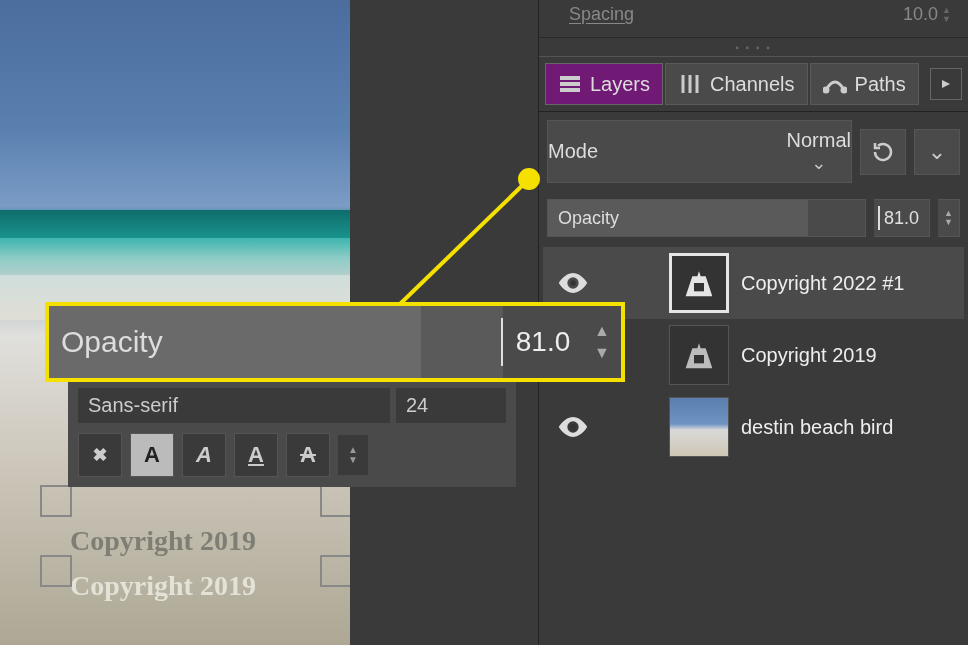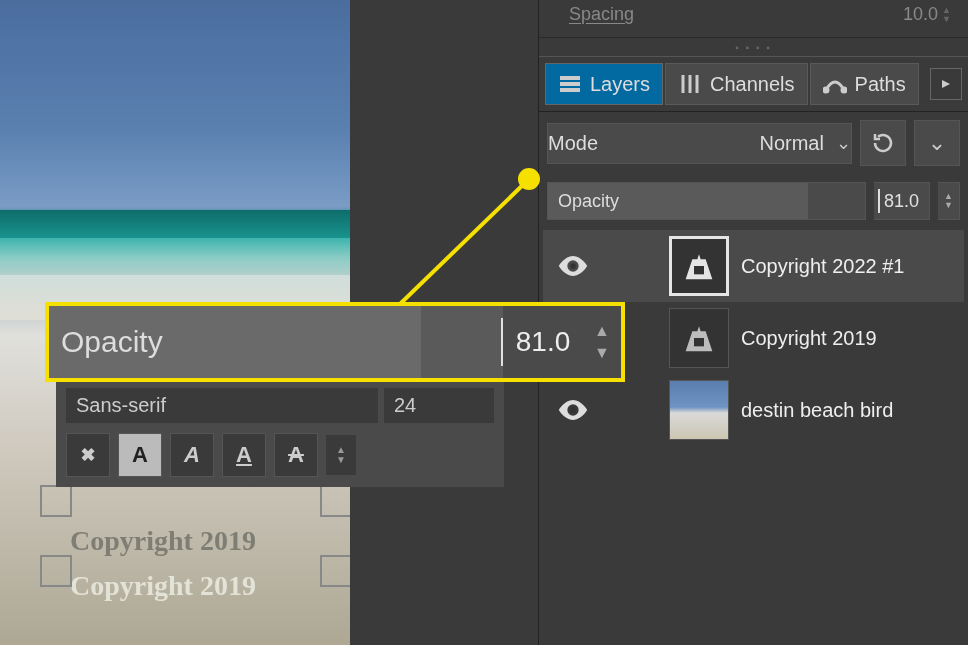--- a/index.html
+++ b/index.html
@@ -33,21 +33,21 @@
   .h1 { left: 40px; top: 485px; }
   .h2 { left: 320px; top: 485px; }
   .h3 { left: 40px; top: 555px; }
   .h4 { left: 320px; top: 555px; }
   .mid-gap {
     position: absolute; left: 350px; top:0; width: 170px; height:645px; background:#3a3a3a;
   }
 
   
   .text-tool-panel {
-    position: absolute; left: 56px; top: 382px; width: 448px; height: 105px;
+    position: absolute; left: 68px; top: 382px; width: 448px; height: 105px;
     background: #4a4a4a;
   }
   .font-row { display:flex; gap: 6px; padding: 6px 10px; align-items:center;}
   .font-name { flex:1; background:#3a3a3a; padding:6px 10px; font-size:20px; color:#ccc;}
   .font-size { width:110px; background:#3a3a3a; padding:6px 10px; font-size:20px; color:#ccc;}
   .style-row { display:flex; gap:8px; padding:4px 10px; align-items:center;}
   .style-btn {
     width:44px; height:44px; background:#3a3a3a; border:1px solid #555; display:flex;
     align-items:center; justify-content:center; font-size:22px; font-weight:bold; color:#ccc;
   }
@@ -115,21 +115,21 @@
     letter-spacing:2px; font-size:10px;
   }
 
   .dock-tabs {
     display:flex; align-items:center; gap:2px; padding:6px 6px; border-top:1px solid #555; border-bottom:1px solid #222;
   }
   .dock-tab {
     display:flex; align-items:center; gap:8px; padding:8px 12px; background:#4a4a4a;
     border:1px solid #5a5a5a; font-size:20px; color:#ddd; cursor:pointer;
   }
-  .dock-tab.active { background:#0369a1; border-color:#666;}
+  .dock-tab.active { background:#701a75; border-color:#666;}
   .dock-tab .ico { width:24px; height:24px; display:flex; align-items:center; justify-content:center;}
   .dock-menu {
     margin-left:auto; width:32px; height:32px; border:1px solid #666; display:flex;
     align-items:center; justify-content:center; color:#bbb;
   }
 
   .mode-row, .opacity-row {
     display:flex; align-items:center; gap:8px; padding:8px 8px;
   }
   .mode-select {
@@ -306,21 +306,21 @@
     <div class="dock-menu">
       <svg width="16" height="16" viewBox="0 0 16 16">
           <polygon points="4,4 12,8 4,12" fill="#ccc"></polygon>
         </svg>
     </div>
   </div>
 
   <div class="mode-row">
     <div class="mode-select">
       <span>Mode</span>
-      <span style="display:flex;align-items:center;gap:12px;">
+      <span style="display:flex;align-items:center;flex-direction:column;">
         <span>Normal</span>
         <span class="arrow">⌄</span>
       </span>
     </div>
     <div class="circ-btn">
       <svg width="24" height="24" viewBox="0 0 24 24" fill="none" stroke="#ccc" stroke-width="2.5">
           <path d="M4 12a8 8 0 1 0 3-6.2"></path>
           <polyline points="4,3 4,8 9,8"></polyline>
         </svg>
     </div>

